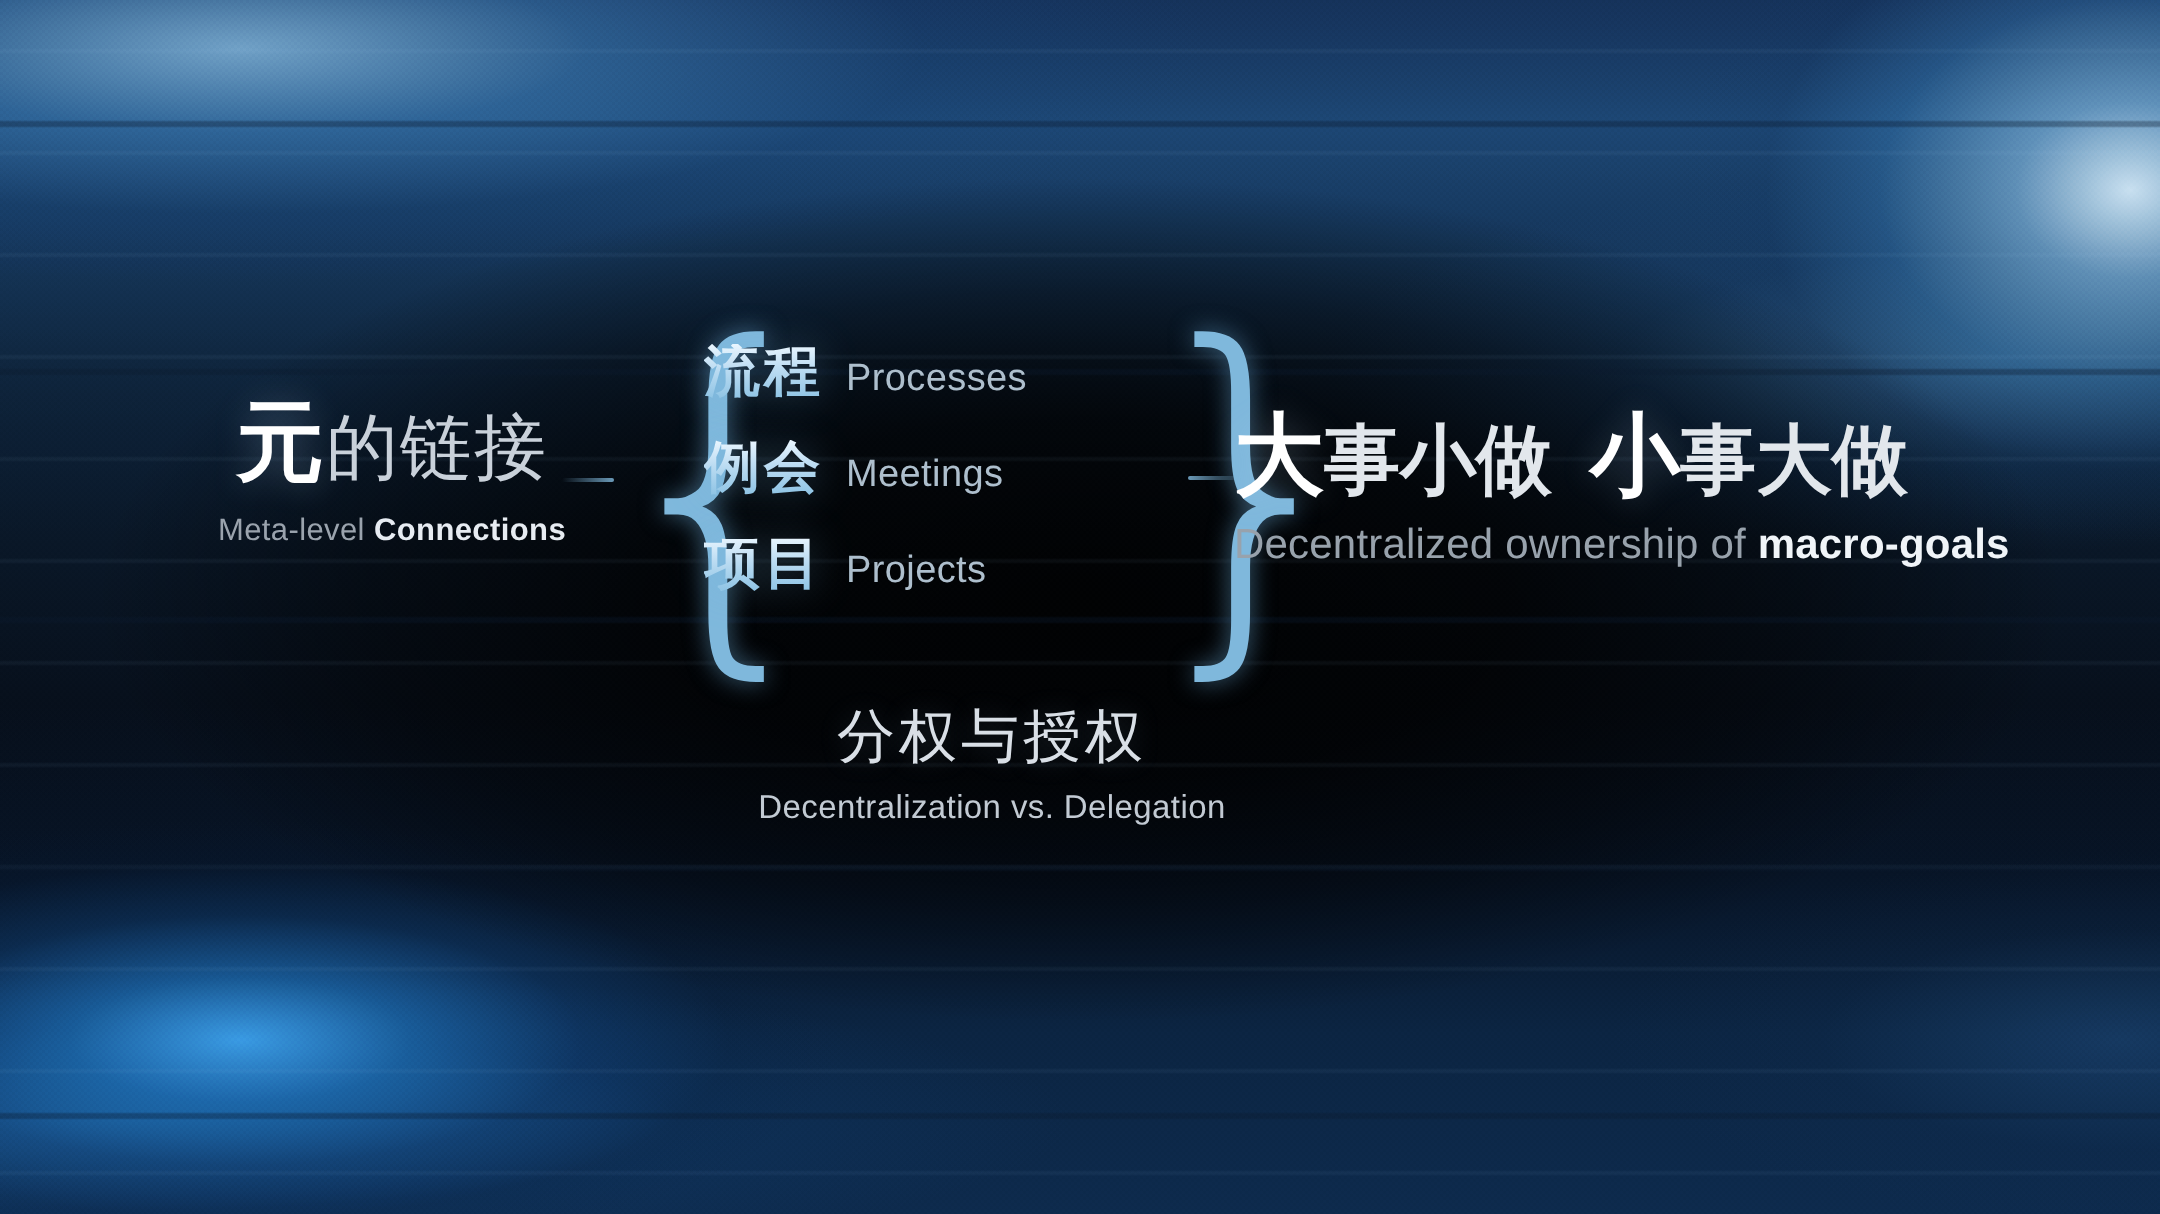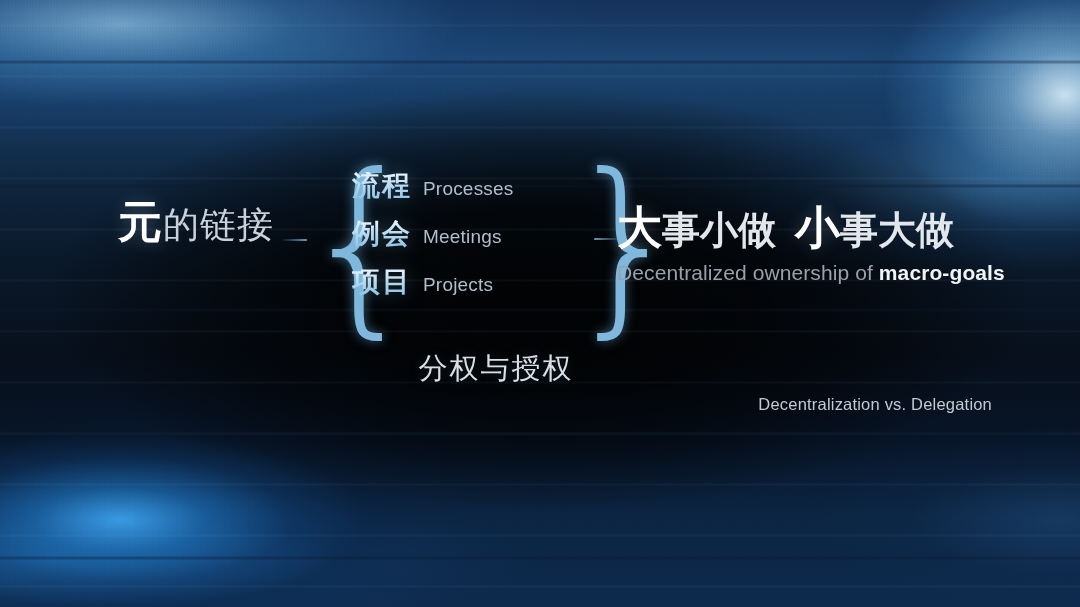--- a/index.html
+++ b/index.html
@@ -206,21 +206,20 @@
     position:absolute; left:0; top:352px; width:992px; text-align:center;
   }
   #bottom-zh {
     font-size:29px; font-weight:400; color:#d9dfe6; letter-spacing:2px;
     line-height:1.15;
     text-shadow:0 0 14px rgba(160,200,235,.18);
   }
   #bottom-en {
     margin-top:10px; font-size:16.5px; color:#c2cad3; font-weight:400;
     letter-spacing:.2px;
-    text-align:right;
   }
 </style>
 </head>
 <body>
 
 <div id="slide">
 
   <div class="bg bg-base"></div>
   <div class="bg bg-topband"></div>
   <div class="bg bg-tl"></div>
@@ -233,20 +232,23 @@
   <div class="bg bg-streaks"></div>
   <div class="bg bg-streaks2"></div>
   <div class="bg bg-grain"></div>
 
   <div id="content">
 
     <div id="left-block">
       <div id="left-zh" class="zh">
         <span class="big">元</span><span class="rest">的链接</span>
       </div>
+      <div id="left-en">
+        <span class="lite">Meta-level </span><span class="str">Connections</span>
+      </div>
     </div>
 
     <div id="left-connector"></div>
 
     <div class="brace" id="brace-left">{</div>
     <div class="brace" id="brace-right">}</div>
 
     <div id="right-connector"></div>
 
     <div id="middle-list">

